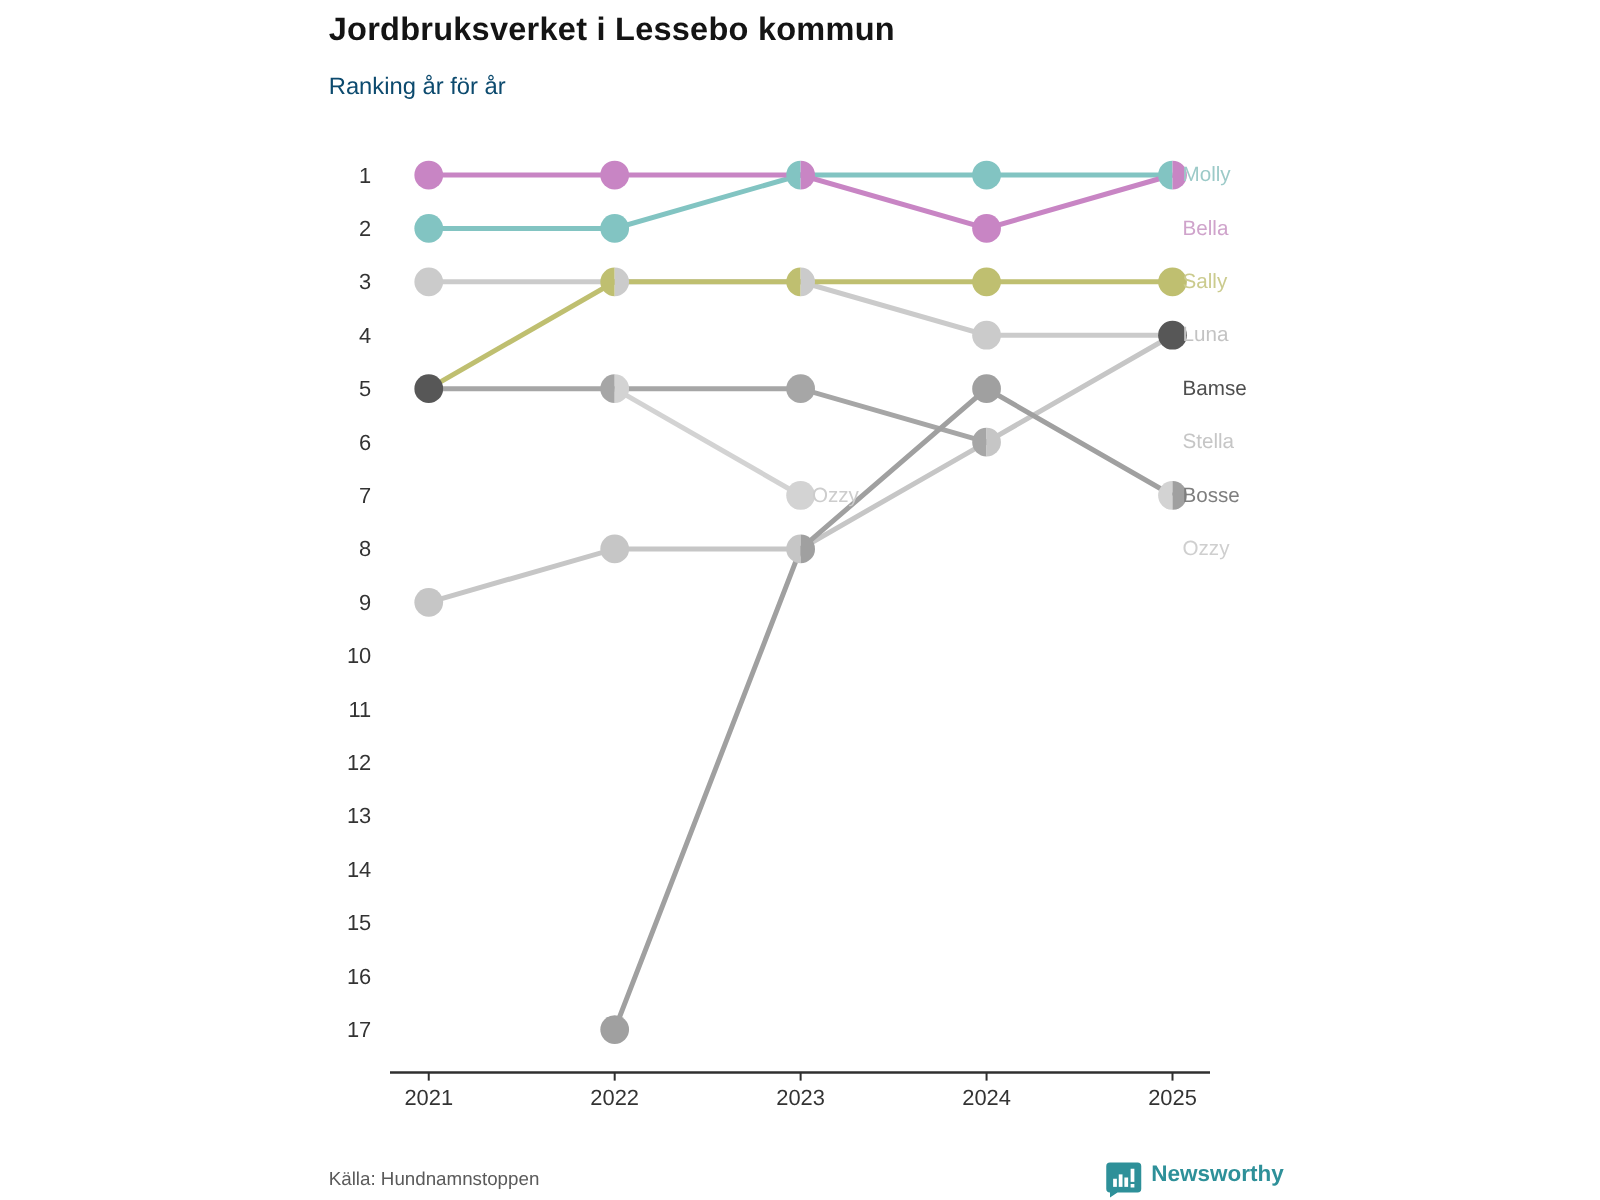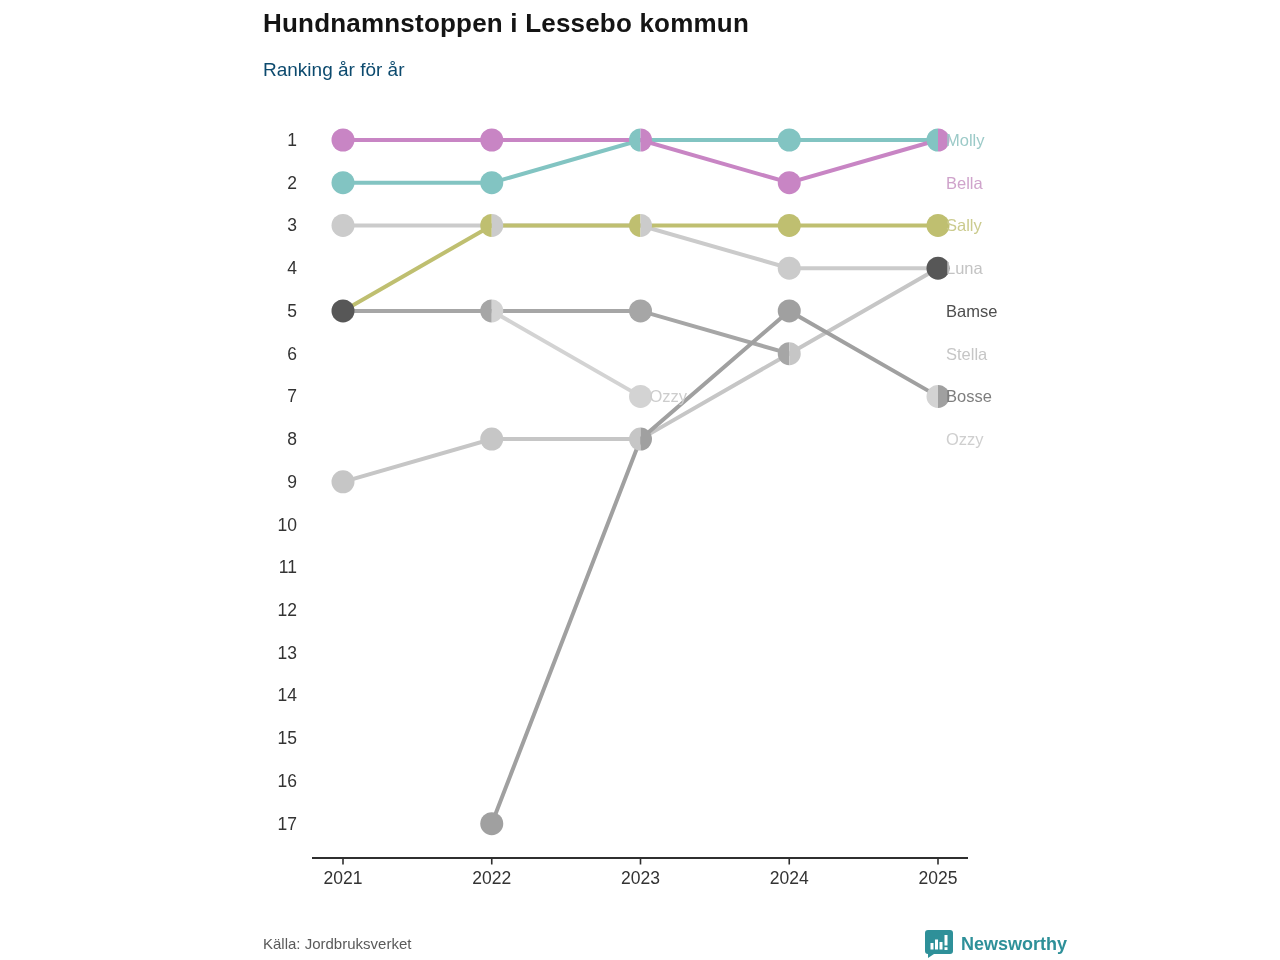--- a/index.html
+++ b/index.html
@@ -1,28 +1,28 @@
 <!DOCTYPE html>
 <html><head>
 <meta charset="utf-8">
 <style>
   html,body{margin:0;padding:0;width:1280px;height:960px;background:#ffffff;overflow:hidden;
     font-family:"Liberation Sans","DejaVu Sans",sans-serif;}
   .abs{position:absolute;}
   #title{left:263px;top:8px;font-size:26px;font-weight:700;color:#141414;letter-spacing:.2px;}
   #subtitle{left:263px;top:59px;font-size:19px;font-weight:400;color:#0c4a6e;}
   #source{left:263px;top:935px;font-size:15px;color:#5a5a5a;}
-  #brand{left:924px;top:929px;display:flex;align-items:center;gap:7px;}
+  #brand{left:884px;top:929px;display:flex;gap:7px;}
   #brand-name{font-size:18px;font-weight:700;color:#2e9099;}
   svg{position:absolute;left:0;top:0;}
 </style>
 </head>
 <body>
 
-<div class="abs" id="title">Hundnamnstoppen i Lessebo kommun</div>
+<div class="abs" id="title">Jordbruksverket i Lessebo kommun</div>
 <div class="abs" id="subtitle">Ranking år för år</div>
 
 <svg id="chart" width="1280" height="960">
     <line x1="312" y1="858" x2="968" y2="858" stroke="#2f2f2f" stroke-width="2"></line>
     <line x1="343" y1="858" x2="343" y2="864.5" stroke="#2f2f2f" stroke-width="1.6"></line>
     <text x="343" y="884" text-anchor="middle" font-size="17.5" fill="#333333">2021</text>
     <line x1="491.75" y1="858" x2="491.75" y2="864.5" stroke="#2f2f2f" stroke-width="1.6"></line>
     <text x="491.75" y="884" text-anchor="middle" font-size="17.5" fill="#333333">2022</text>
     <line x1="640.5" y1="858" x2="640.5" y2="864.5" stroke="#2f2f2f" stroke-width="1.6"></line>
     <text x="640.5" y="884" text-anchor="middle" font-size="17.5" fill="#333333">2023</text>
@@ -93,21 +93,21 @@
     <text x="946" y="140" dominant-baseline="central" font-size="16.5" fill="#9ccac8">Molly</text>
     <text x="946" y="182.73" dominant-baseline="central" font-size="16.5" fill="#cfa3cb">Bella</text>
     <text x="946" y="225.45999999999998" dominant-baseline="central" font-size="16.5" fill="#cbcb8e">Sally</text>
     <text x="946" y="268.19" dominant-baseline="central" font-size="16.5" fill="#c3c3c3">Luna</text>
     <text x="946" y="353.65" dominant-baseline="central" font-size="16.5" fill="#c6c6c6">Stella</text>
     <text x="946" y="439.10999999999996" dominant-baseline="central" font-size="16.5" fill="#cfcfcf">Ozzy</text>
     <text x="946" y="396.38" dominant-baseline="central" font-size="16.5" fill="#7e7e7e">Bosse</text>
     <text x="946" y="310.91999999999996" dominant-baseline="central" font-size="16.5" fill="#4e4e4e">Bamse</text>
   </svg>
 
-<div class="abs" id="source">Källa: Jordbruksverket</div>
+<div class="abs" id="source">Källa: Hundnamnstoppen</div>
 <div class="abs" id="brand">
   <svg width="30" height="30" viewBox="0 0 30 30" style="position:static">
     <path d="M4 1 h22 a3 3 0 0 1 3 3 v18 a3 3 0 0 1 -3 3 h-16 l-6 4 v-4 a3 3 0 0 1 -3 -3 v-18 a3 3 0 0 1 3 -3 z" fill="#2e9099"></path>
     <rect x="6.5" y="14" width="3" height="6.5" fill="#ffffff"></rect>
     <rect x="11" y="10.5" width="3" height="10" fill="#ffffff"></rect>
     <rect x="15.5" y="13" width="3" height="7.5" fill="#ffffff"></rect>
     <rect x="20.5" y="6" width="3" height="10.5" fill="#ffffff"></rect>
     <rect x="20.5" y="18.2" width="3" height="2.8" fill="#ffffff"></rect>
   </svg>
   <span id="brand-name">Newsworthy</span>

